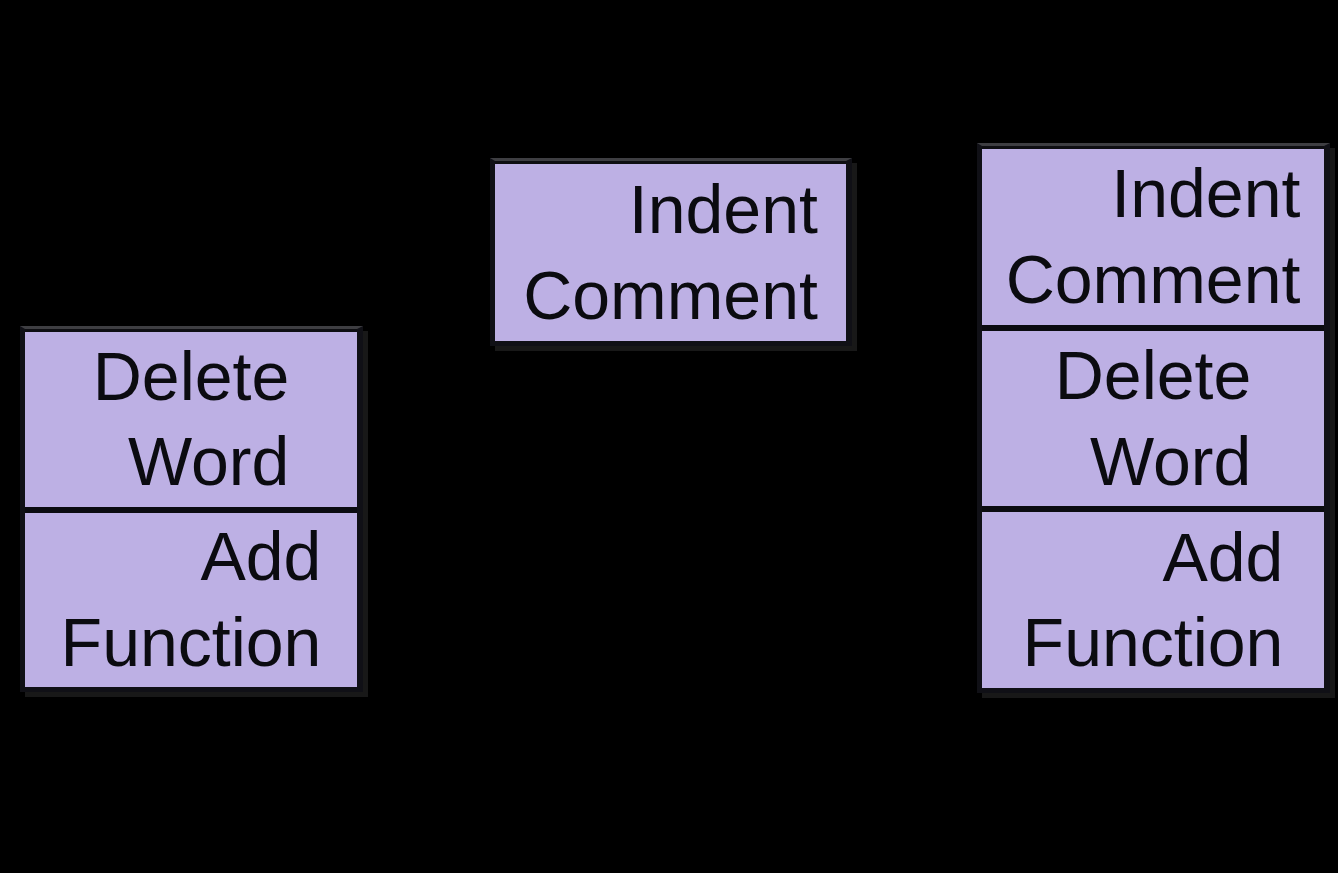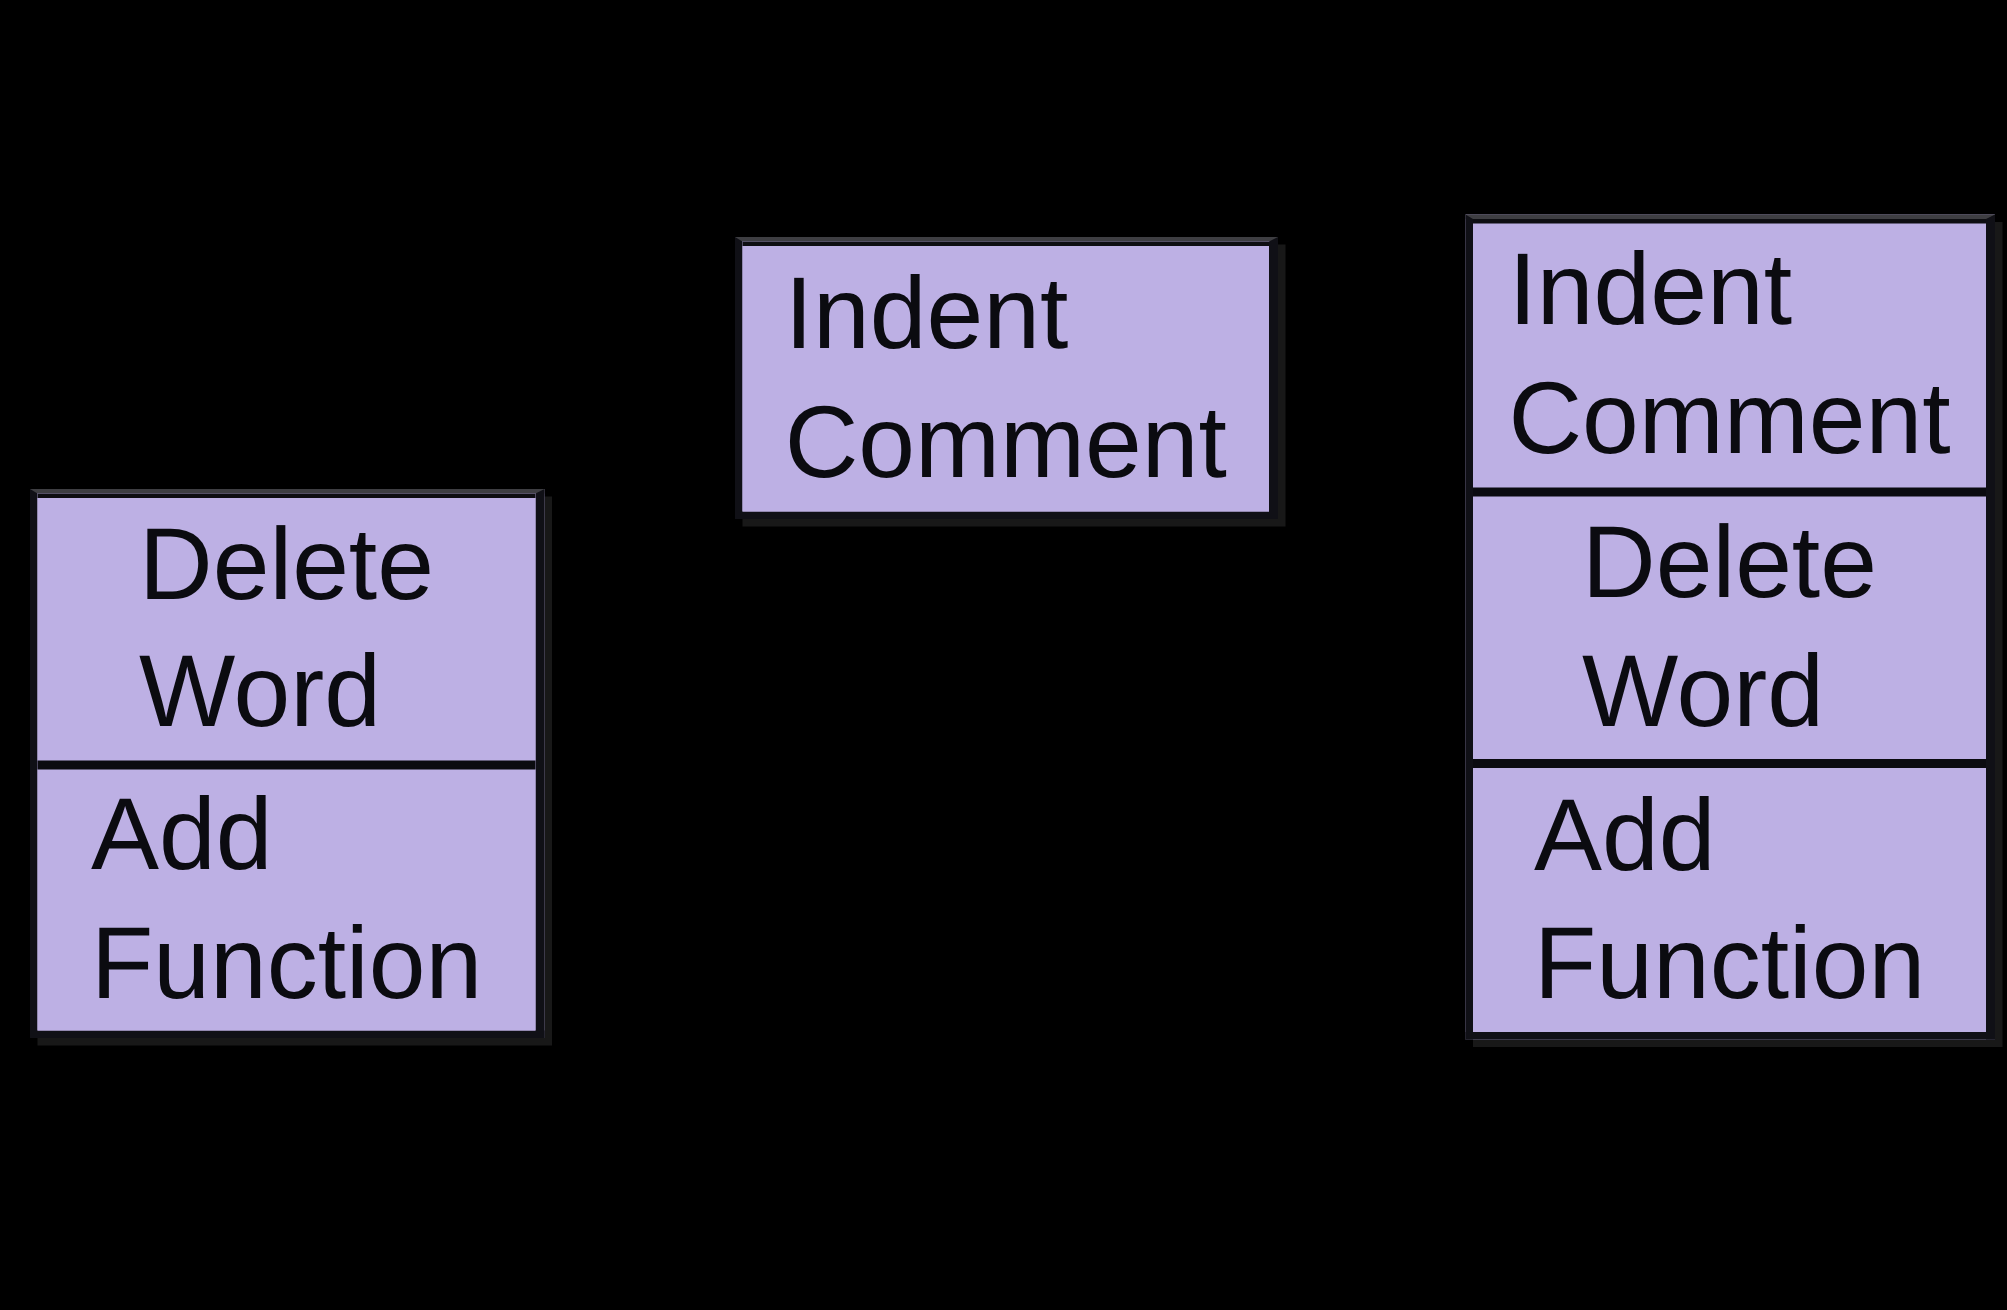--- a/index.html
+++ b/index.html
@@ -35,21 +35,21 @@
     background: #bdb0e4;
   }
   .cell:first-child {
     border-top: 3px solid #0e0e12;
   }
   .cell + .cell {
     border-top: 6px solid #0b0b10;
   }
   .cell-label {
     white-space: pre-line;
-    text-align: left;
+    text-align: right;
     font-size: 68px;
     line-height: 1.26;
     color: #0b0b10;
     letter-spacing: 0px;
   }
   #left-stack   { left: 20px;  top: 326px; width: 343px; height: 366px; }
   #middle-node  { left: 490px; top: 158px; width: 362px; height: 188px; }
   #right-stack  { left: 977px; top: 143px; width: 353px; height: 550px; }
 </style>
 </head>

